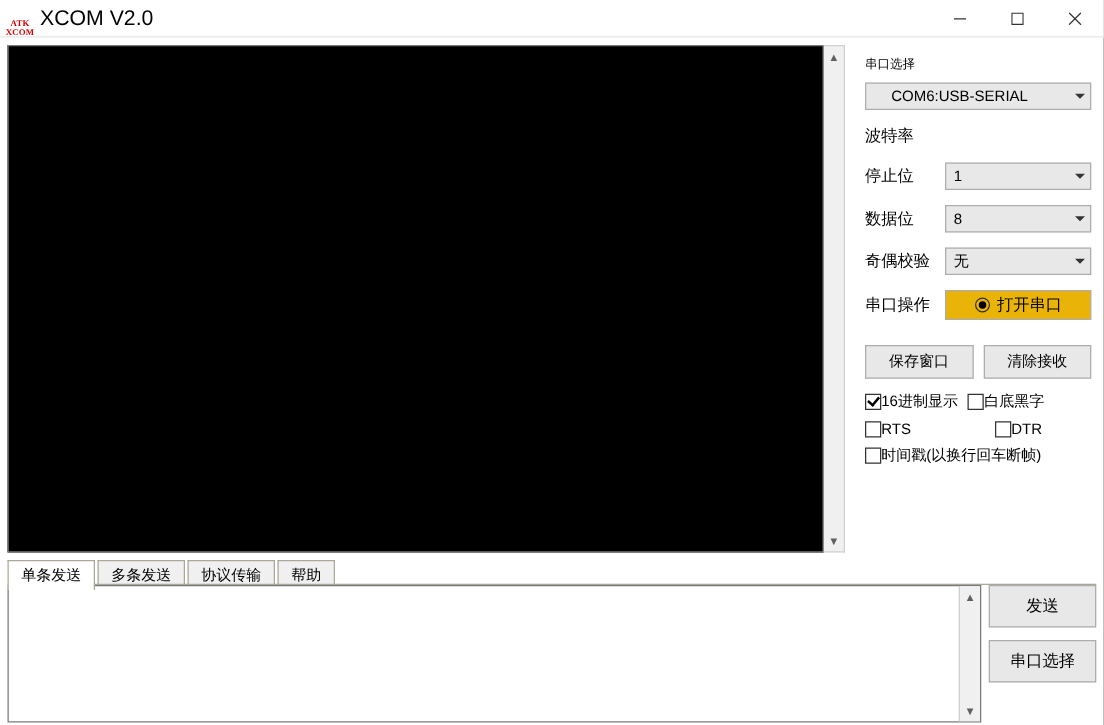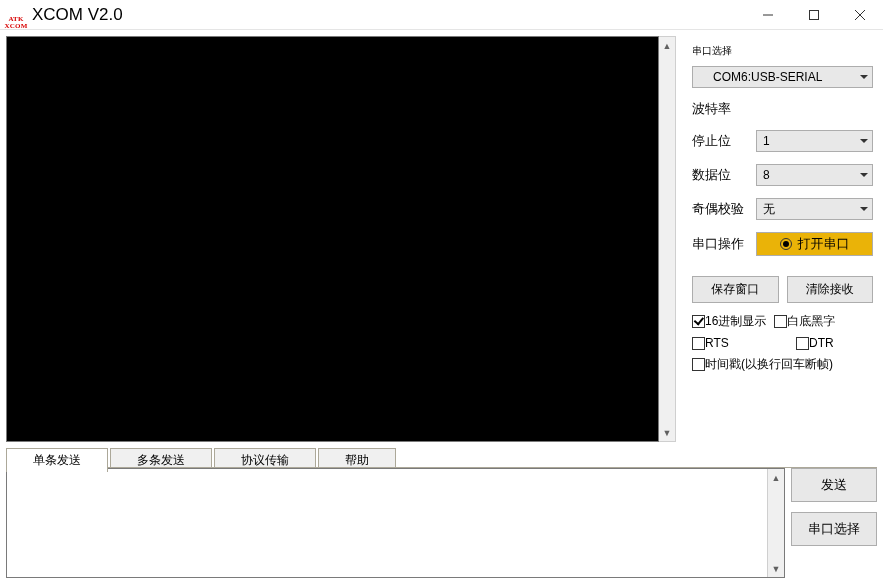--- a/index.html
+++ b/index.html
@@ -202,21 +202,21 @@
     .check-pair { display:flex; align-items:center; gap:0; }
 
     
     .tabs-bar {
       position:absolute;
       top: 448px;
       left: 6px;
       display:flex;
     }
     .tab {
-      padding: 3px 26px;
+      padding: 3px 10px;
       border: 1px solid #aca899;
       border-bottom: none;
       background: #f0f0f0;
       margin-right: 2px;
       font-size: 12px;
     }
     .tab.active {
       background: #ffffff;
       position:relative;
       z-index: 2;

